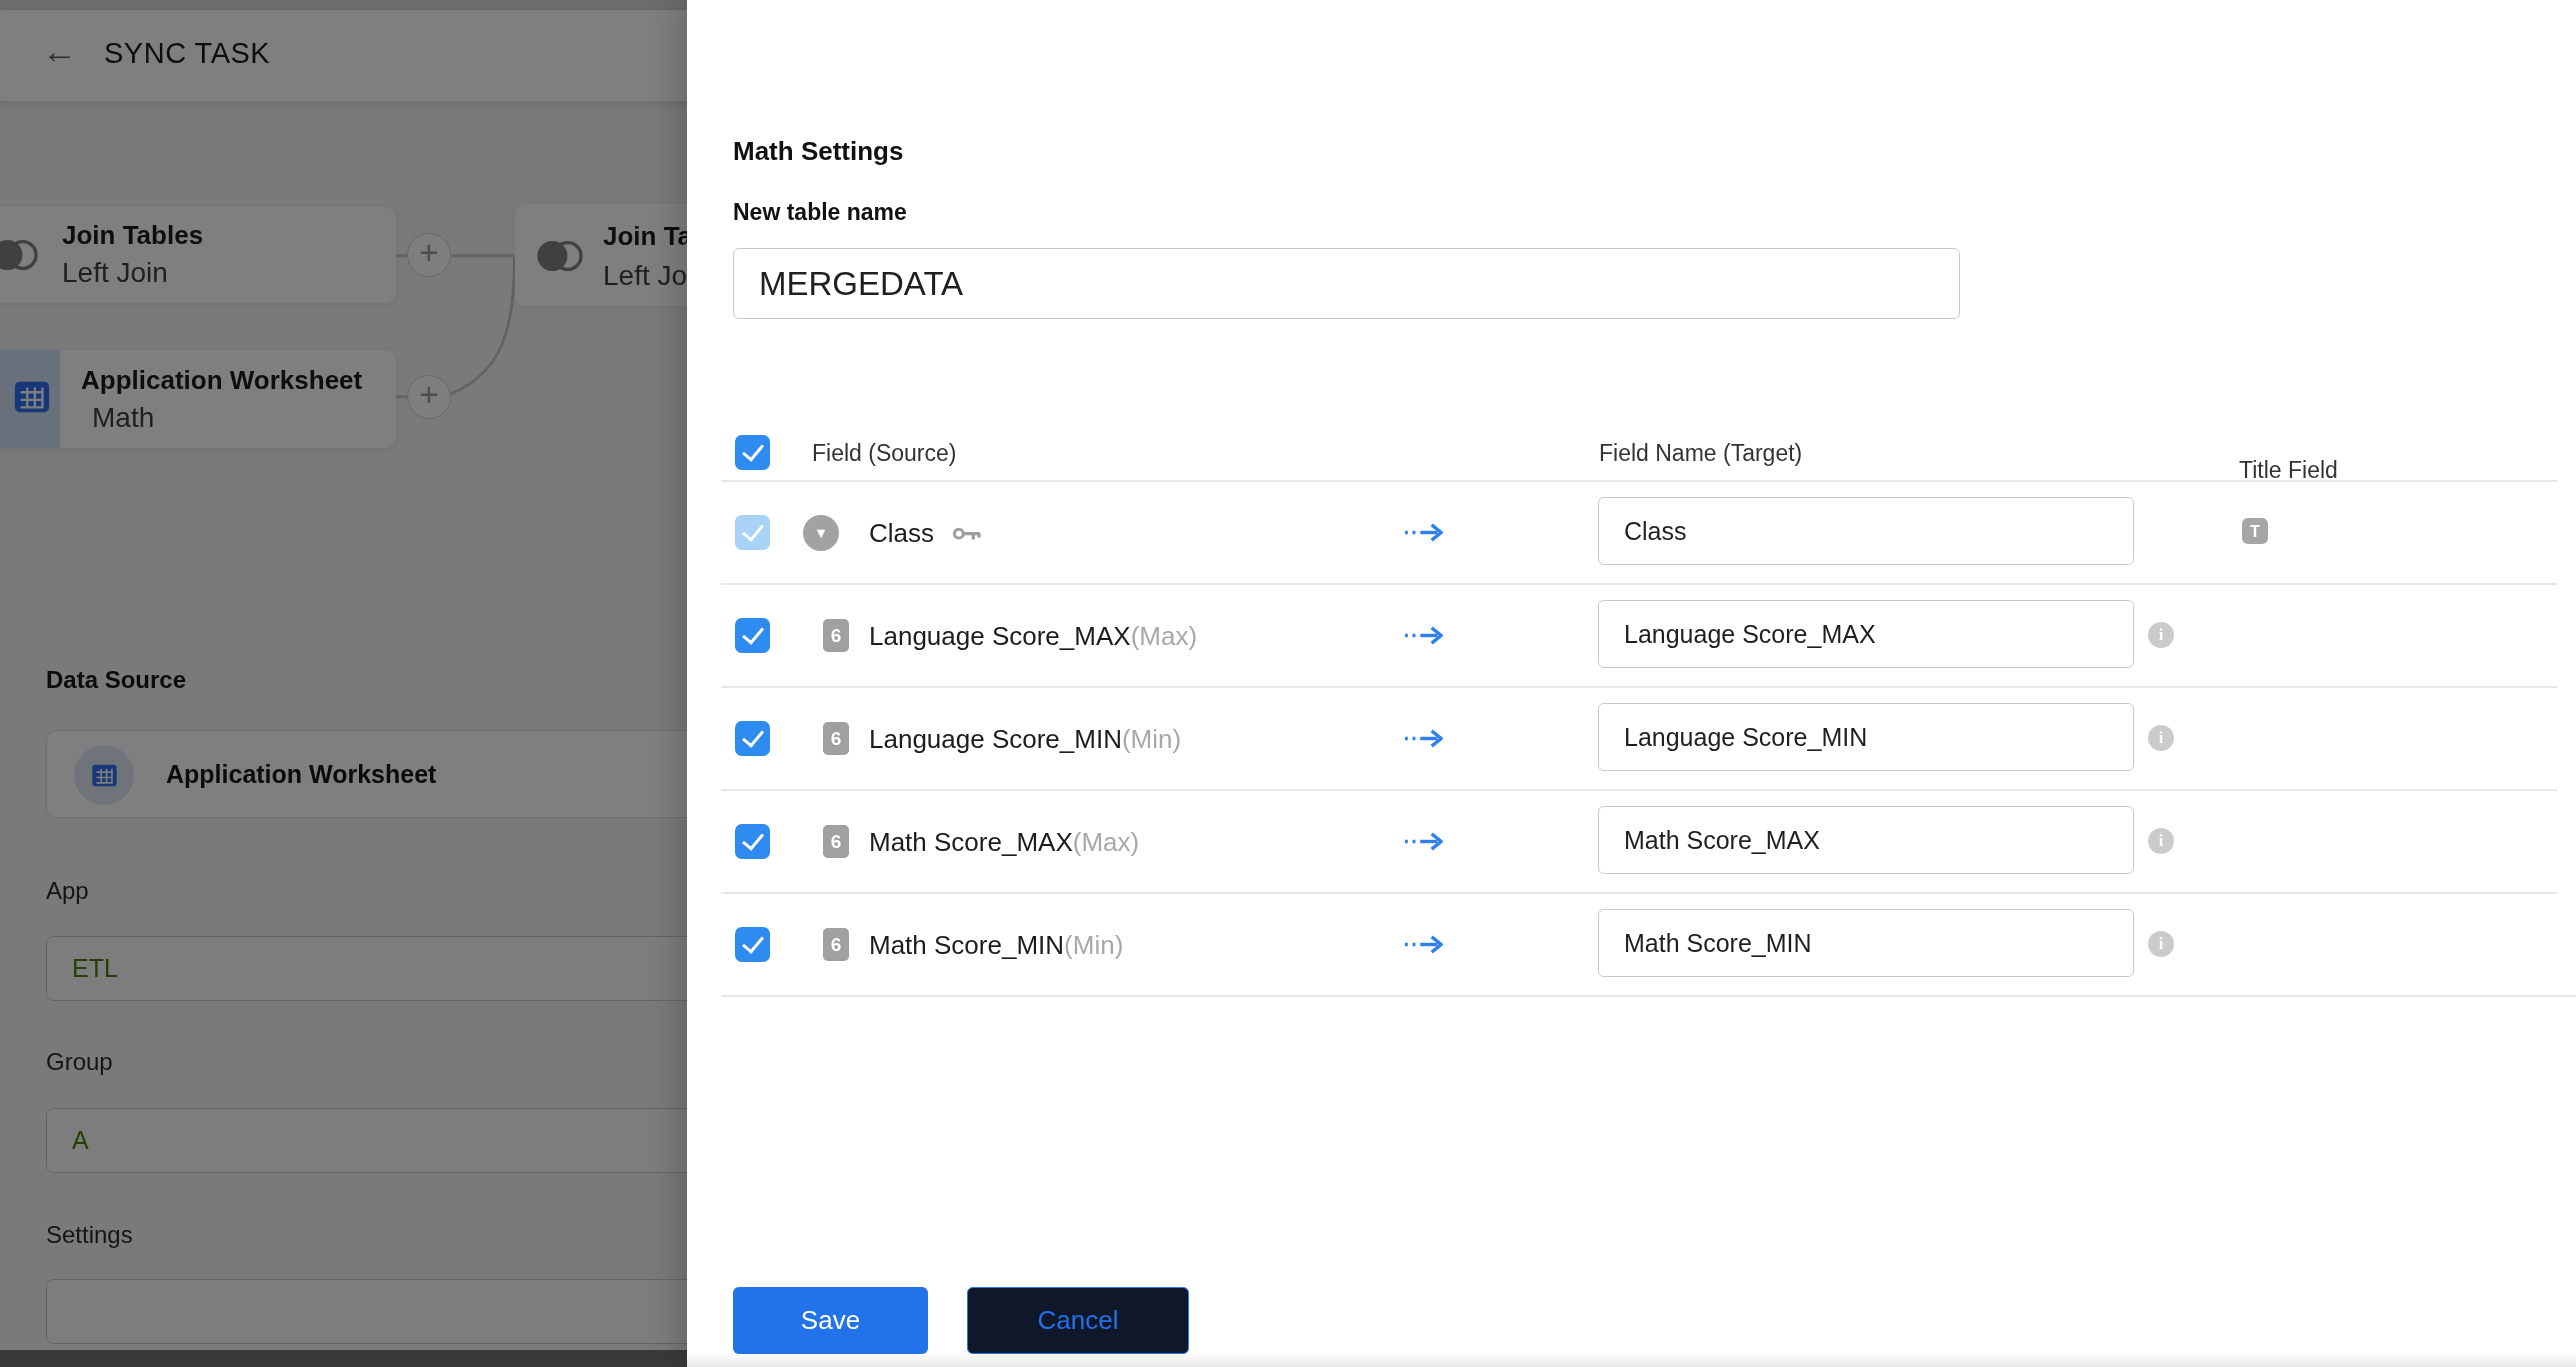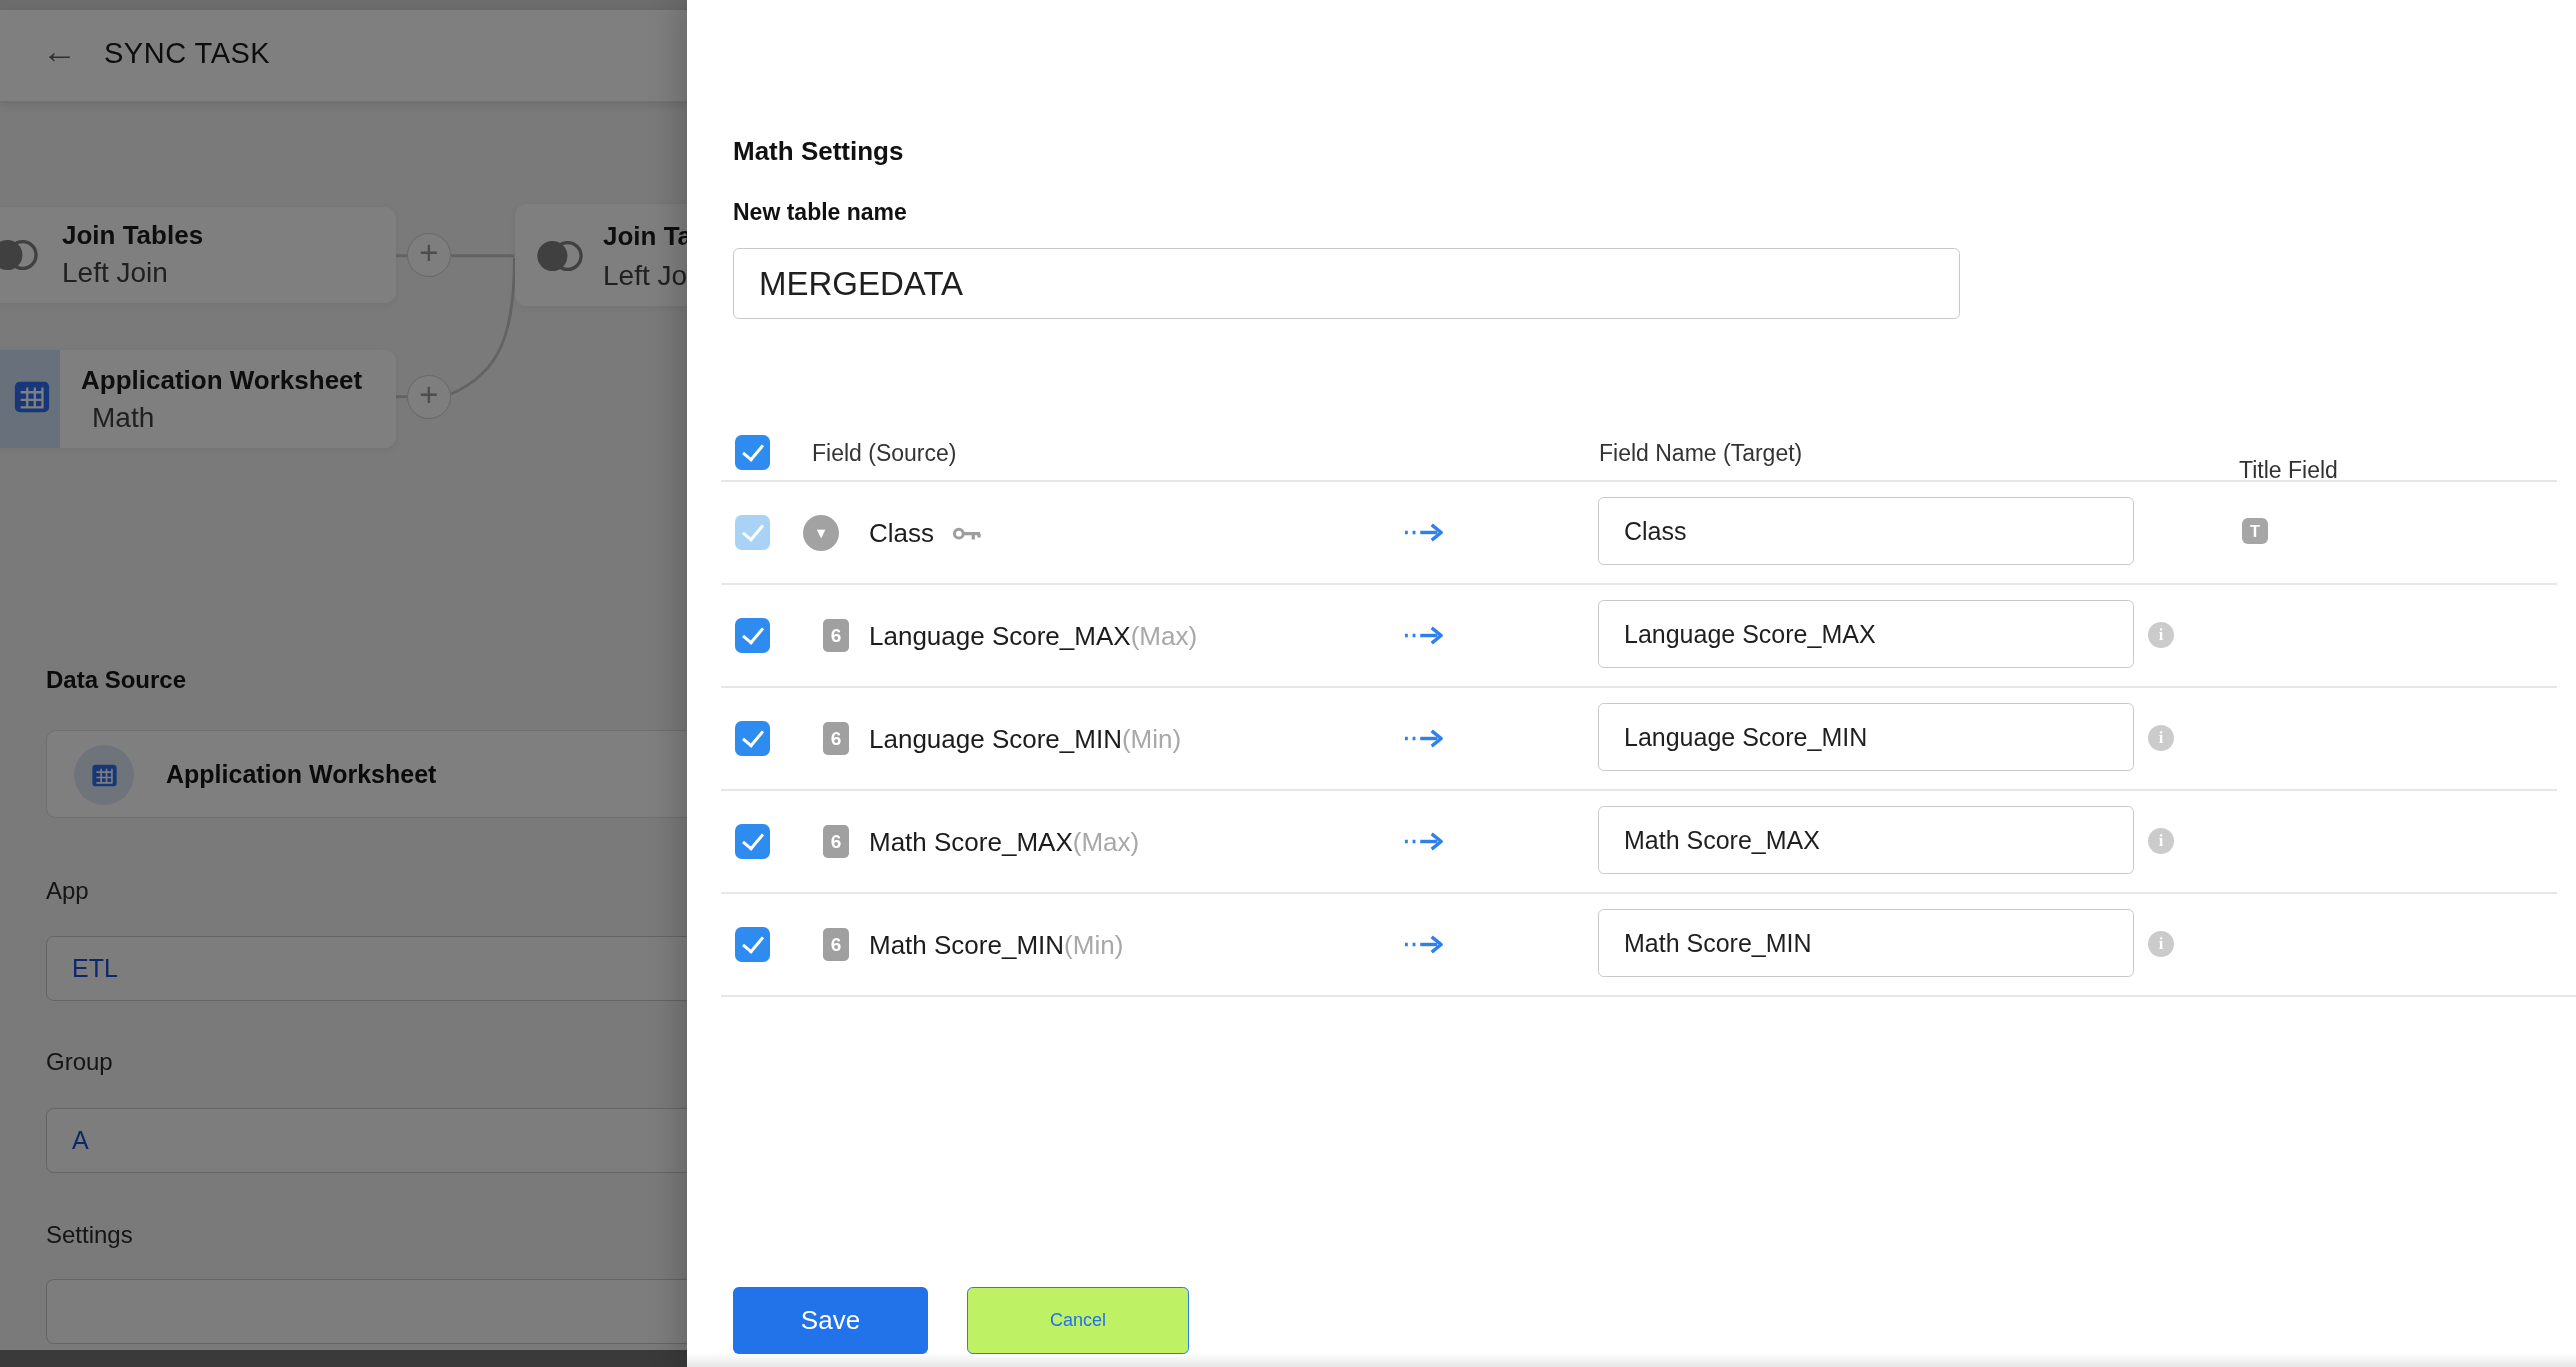--- a/index.html
+++ b/index.html
@@ -20,21 +20,21 @@
   .node-sub   { position:absolute; font-size:28px; color:#404040; white-space:nowrap;text-align:center; }
   .venn { position:absolute; }
   .aw-strip { position:absolute; left:0; top:0; bottom:0; width:83px; background:#cfe0f6; border-radius:11.5px 0 0 11.5px; }
   .plus-pill { position:absolute; width:44px; height:44px; border-radius:50%; background:#fdfdfd; border:1.9px solid #cfcfcf;
                color:#9a9a9a; font-size:33px; line-height:38px; text-align:center; cursor:pointer; }
   .connectors { position:absolute; left:384px; top:221px; pointer-events:none; }
 
   .cfg-label { position:absolute; font-size:24px; color:#2b2b2b; }
   .cfg-label.bold { font-weight:700; color:#171717; }
   .cfg-input { position:absolute; left:46px; width:665px; height:65px; background:#fbfbfb; border:1px solid #c8c8c8;
-               border-radius:7.7px; font-size:25px; color:#1d4ed8; padding:0 25px; font-family:inherit; }
+               border-radius:7.7px; font-size:25px; color:#4d7c0f; padding:0 25px; font-family:inherit; }
   .ds-card { position:absolute; left:46px; top:730px; width:665px; height:88px; background:#ffffff;
              border:1px solid #dedede; border-radius:9.6px; }
   .ds-circle { position:absolute; left:27px; top:14.4px; width:60px; height:60px; border-radius:50%; background:#dfe9f7;
                display:flex; align-items:center; justify-content:center; }
   .ds-name { position:absolute; left:119px; top:29px; font-size:25px; font-weight:700; color:#171717; }
   .bg-bottomstrip { position:absolute; left:0; top:1350px; width:688px; height:17.3px; background:#747474; }
 
   .overlay { position:absolute; left:0; top:0; width:688px; height:1368px; background:rgba(0,0,0,0.5); z-index:5; }
 
   
@@ -70,22 +70,22 @@
   .map-arrow { position:absolute; left:716px; top:42px; }
   .target-input { position:absolute; left:911px; top:17.3px; width:536px; height:68px; border:1px solid #c9c9c9;
                   border-radius:5.8px; font-size:25px; color:#1f1f1f; padding:0 25px; font-family:inherit; }
   .info-dot { position:absolute; left:1461px; top:39px; width:26px; height:26px; border-radius:50%; background:#cbcbcb;
               color:#fff; font-size:16.3px; font-weight:700; text-align:center; line-height:26px; font-family:"Liberation Serif",serif; }
   .t-badge { position:absolute; left:1555px; top:38px; width:26px; height:26px; border-radius:5.8px; background:#a6a6a6;
              color:#fff; font-size:16.3px; font-weight:700; text-align:center; line-height:26px; cursor:pointer; }
 
   .btn-save { position:absolute; left:46px; top:1287px; width:195px; height:67px; background:#2272e9; color:#fff;
               border:none; border-radius:5.8px; font-size:26px; font-family:inherit; cursor:pointer; }
-  .btn-cancel { position:absolute; left:280px; top:1287px; width:222px; height:67px; background:#bef264; color:#2272e9;
-                border:1.9px solid #2b79ea; border-radius:5.8px; font-size:18px; font-family:inherit; cursor:pointer; }
+  .btn-cancel { position:absolute; left:280px; top:1287px; width:222px; height:67px; background:#0f172a; color:#2272e9;
+                border:1.9px solid #2b79ea; border-radius:5.8px; font-size:26px; font-family:inherit; cursor:pointer; }
   .panel-fade { position:absolute; left:0; bottom:0; width:100%; height:15.4px;
                 background:linear-gradient(to bottom, rgba(0,0,0,0), rgba(0,0,0,0.10)); }
 </style>
 </head>
 <body>
 
 <div class="stage">
 
   <div class="bg">
     <div class="bg-topstrip"></div>

